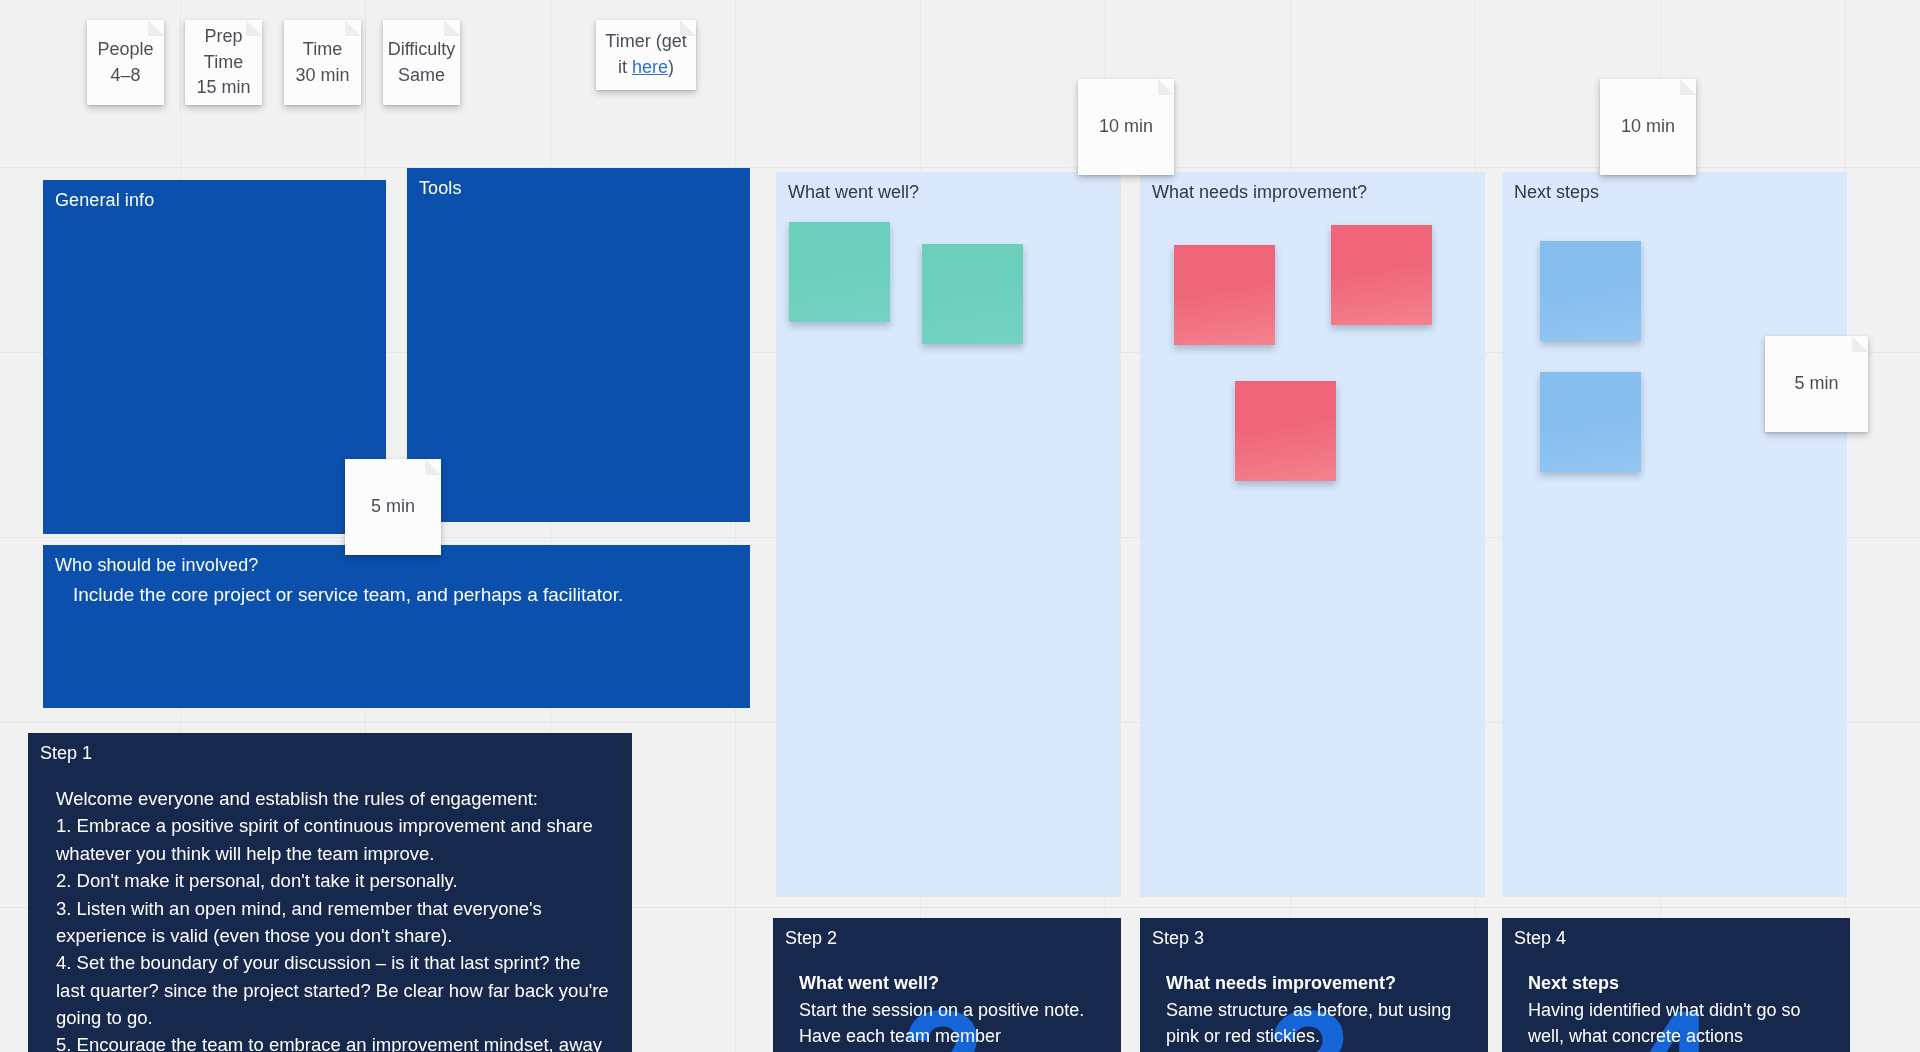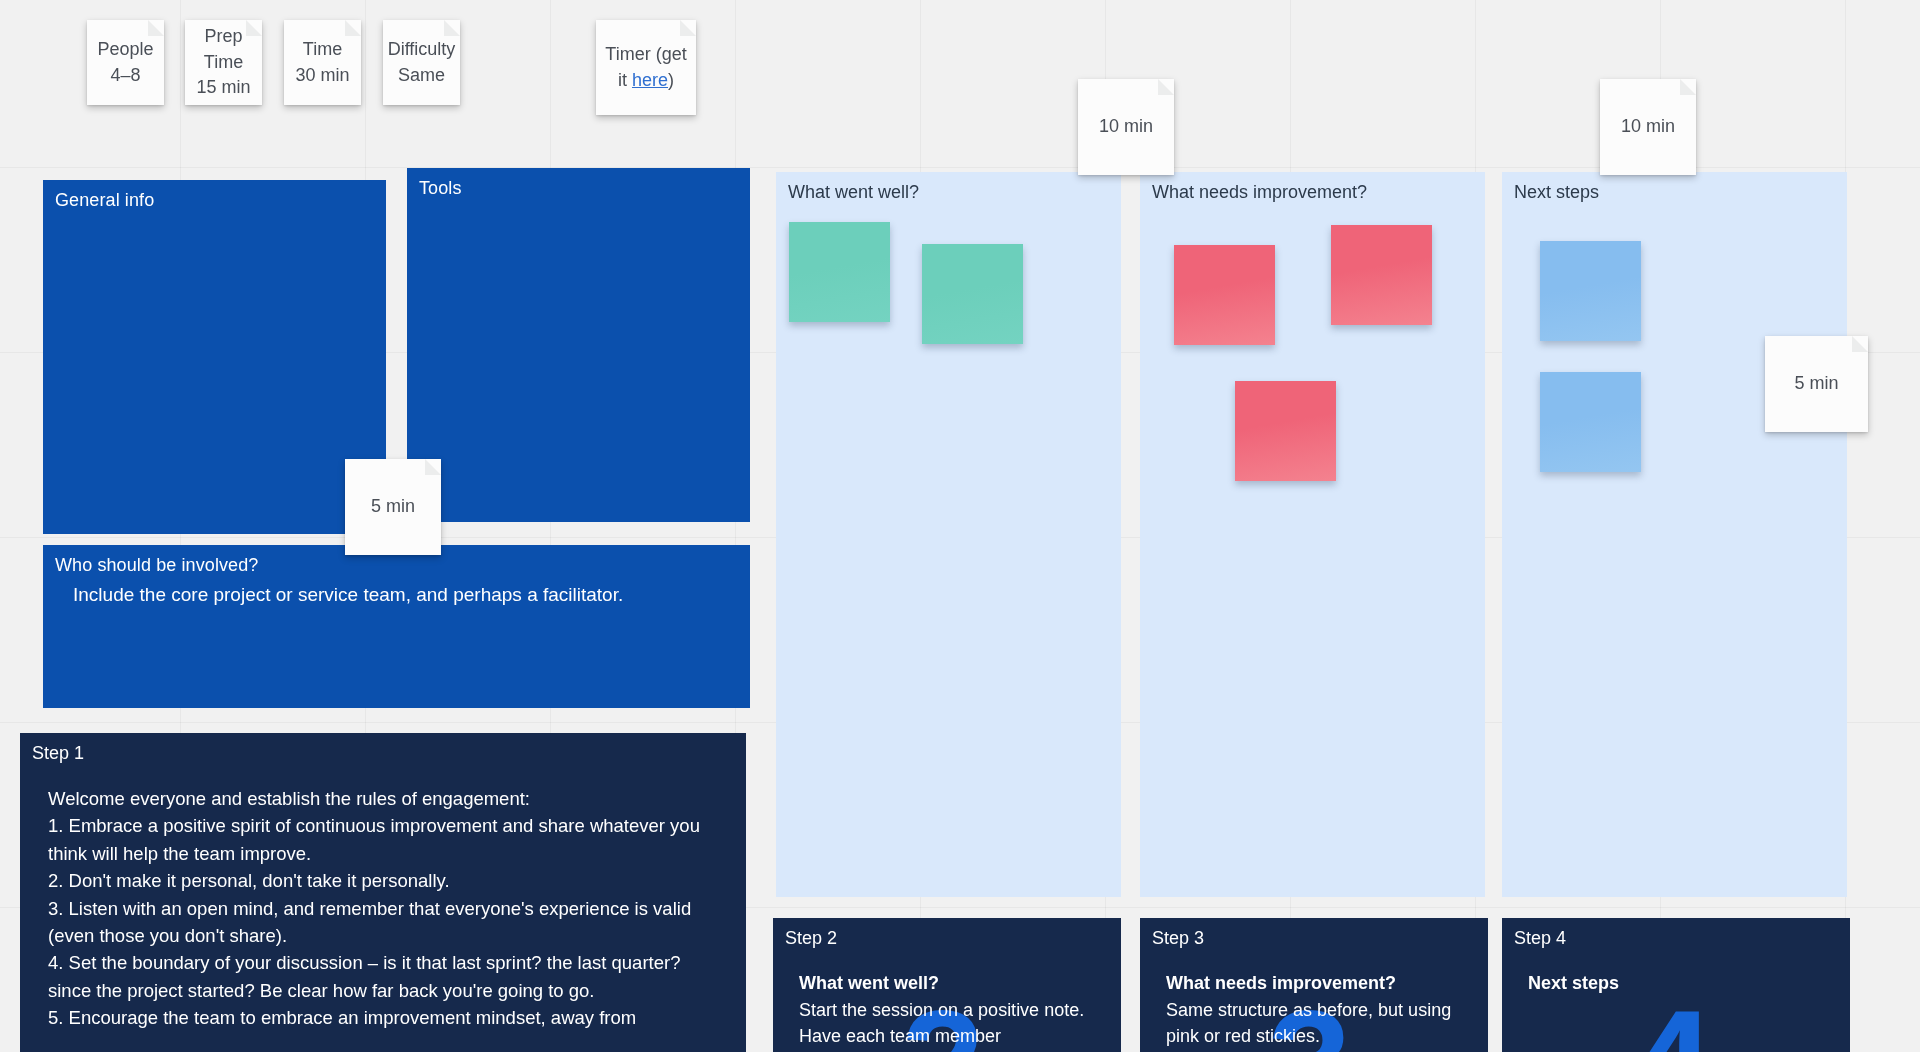--- a/index.html
+++ b/index.html
@@ -177,21 +177,21 @@
     </span>
   </div>
 
   <div class="paper-note" style="left:383px; top:20px; width:77px; height:85px;">
     <span>
       <span>Difficulty</span><br>
       <span>Same</span>
     </span>
   </div>
 
-  <div class="paper-note" style="left:596px; top:20px; width:100px; height:95px;">
+  <div class="paper-note" style="left:596px; top:20px; width:100px; height:70px;">
     <span>
       <span>Timer (get</span><br>
       <span>it </span><a href="#">here</a><span>)</span>
     </span>
   </div>
 
   <div class="paper-note" style="left:1078px; top:79px; width:96px; height:96px;">
     <span>10 min</span>
   </div>
 
@@ -213,21 +213,21 @@
 
   <div class="blue-panel" style="left:407px; top:168px; width:343px; height:354px;">
     <div class="panel-title">Tools</div>
   </div>
 
   <div class="blue-panel" style="left:43px; top:545px; width:707px; height:163px;">
     <div class="panel-title">Who should be involved?</div>
     <div class="panel-body">Include the core project or service team, and perhaps a facilitator.</div>
   </div>
 
-  <div class="step-card" style="left:20px; top:733px; width:726px; height:319px;">
+  <div class="step-card" style="left:28px; top:733px; width:604px; height:319px;">
 
     <div class="step-label">Step 1</div>
     <div class="step-body">
       <p>Welcome everyone and establish the rules of engagement:</p>
       <p>1. Embrace a positive spirit of continuous improvement and share whatever you think will help the team improve.</p>
       <p>2. Don't make it personal, don't take it personally.</p>
       <p>3. Listen with an open mind, and remember that everyone's experience is valid (even those you don't share).</p>
       <p>4. Set the boundary of your discussion – is it that last sprint? the last quarter? since the project started? Be clear how far back you're going to go.</p>
       <p>5. Encourage the team to embrace an improvement mindset, away from</p>
     </div>
@@ -268,16 +268,17 @@
       <span class="bold-head">What needs improvement?</span>
       <p>Same structure as before, but using pink or red stickies.</p>
     </div>
   </div>
 
   <div class="step-card step-card-sm" style="left:1502px; top:918px; width:348px; height:134px;">
     <div class="watermark" style="left:128px; top:70px; font-size:150px; color:#1565d8;">4</div>
     <div class="step-label">Step 4</div>
     <div class="step-body">
       <span class="bold-head">Next steps</span>
+      <p>Having identified what didn't go so well, what concrete actions</p>
     </div>
   </div>
 
 </div>
 
 </body></html>

